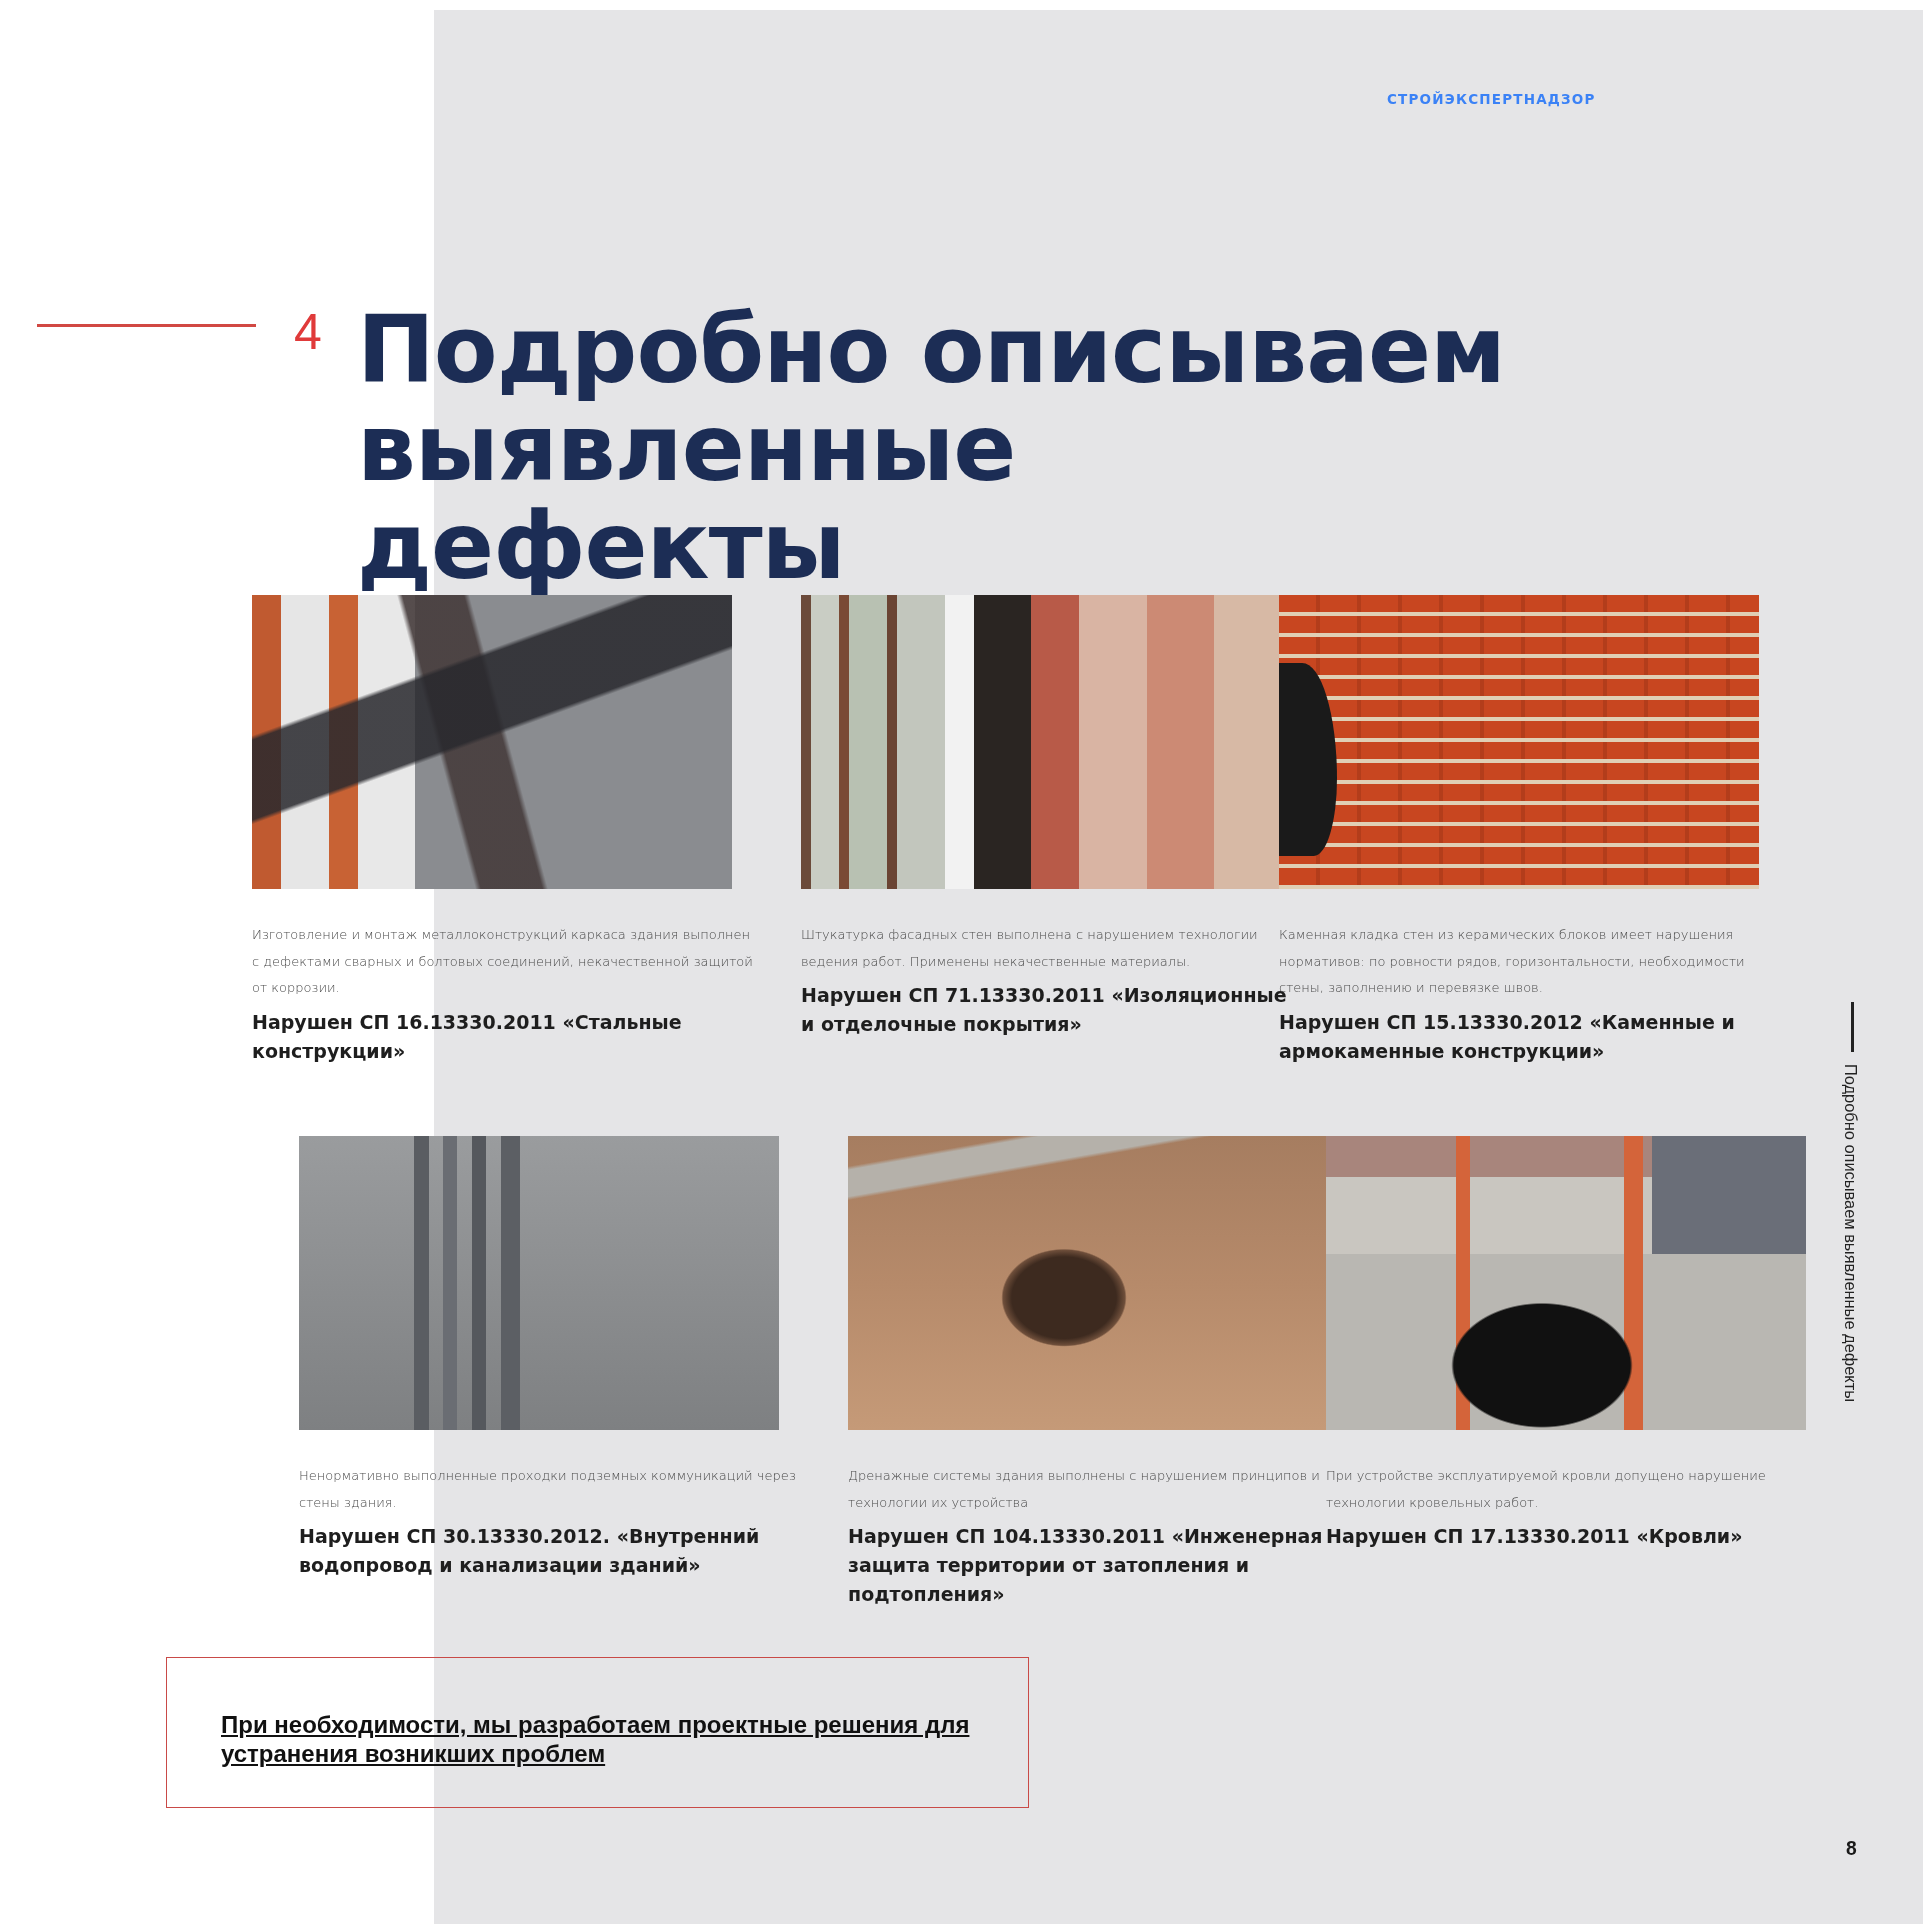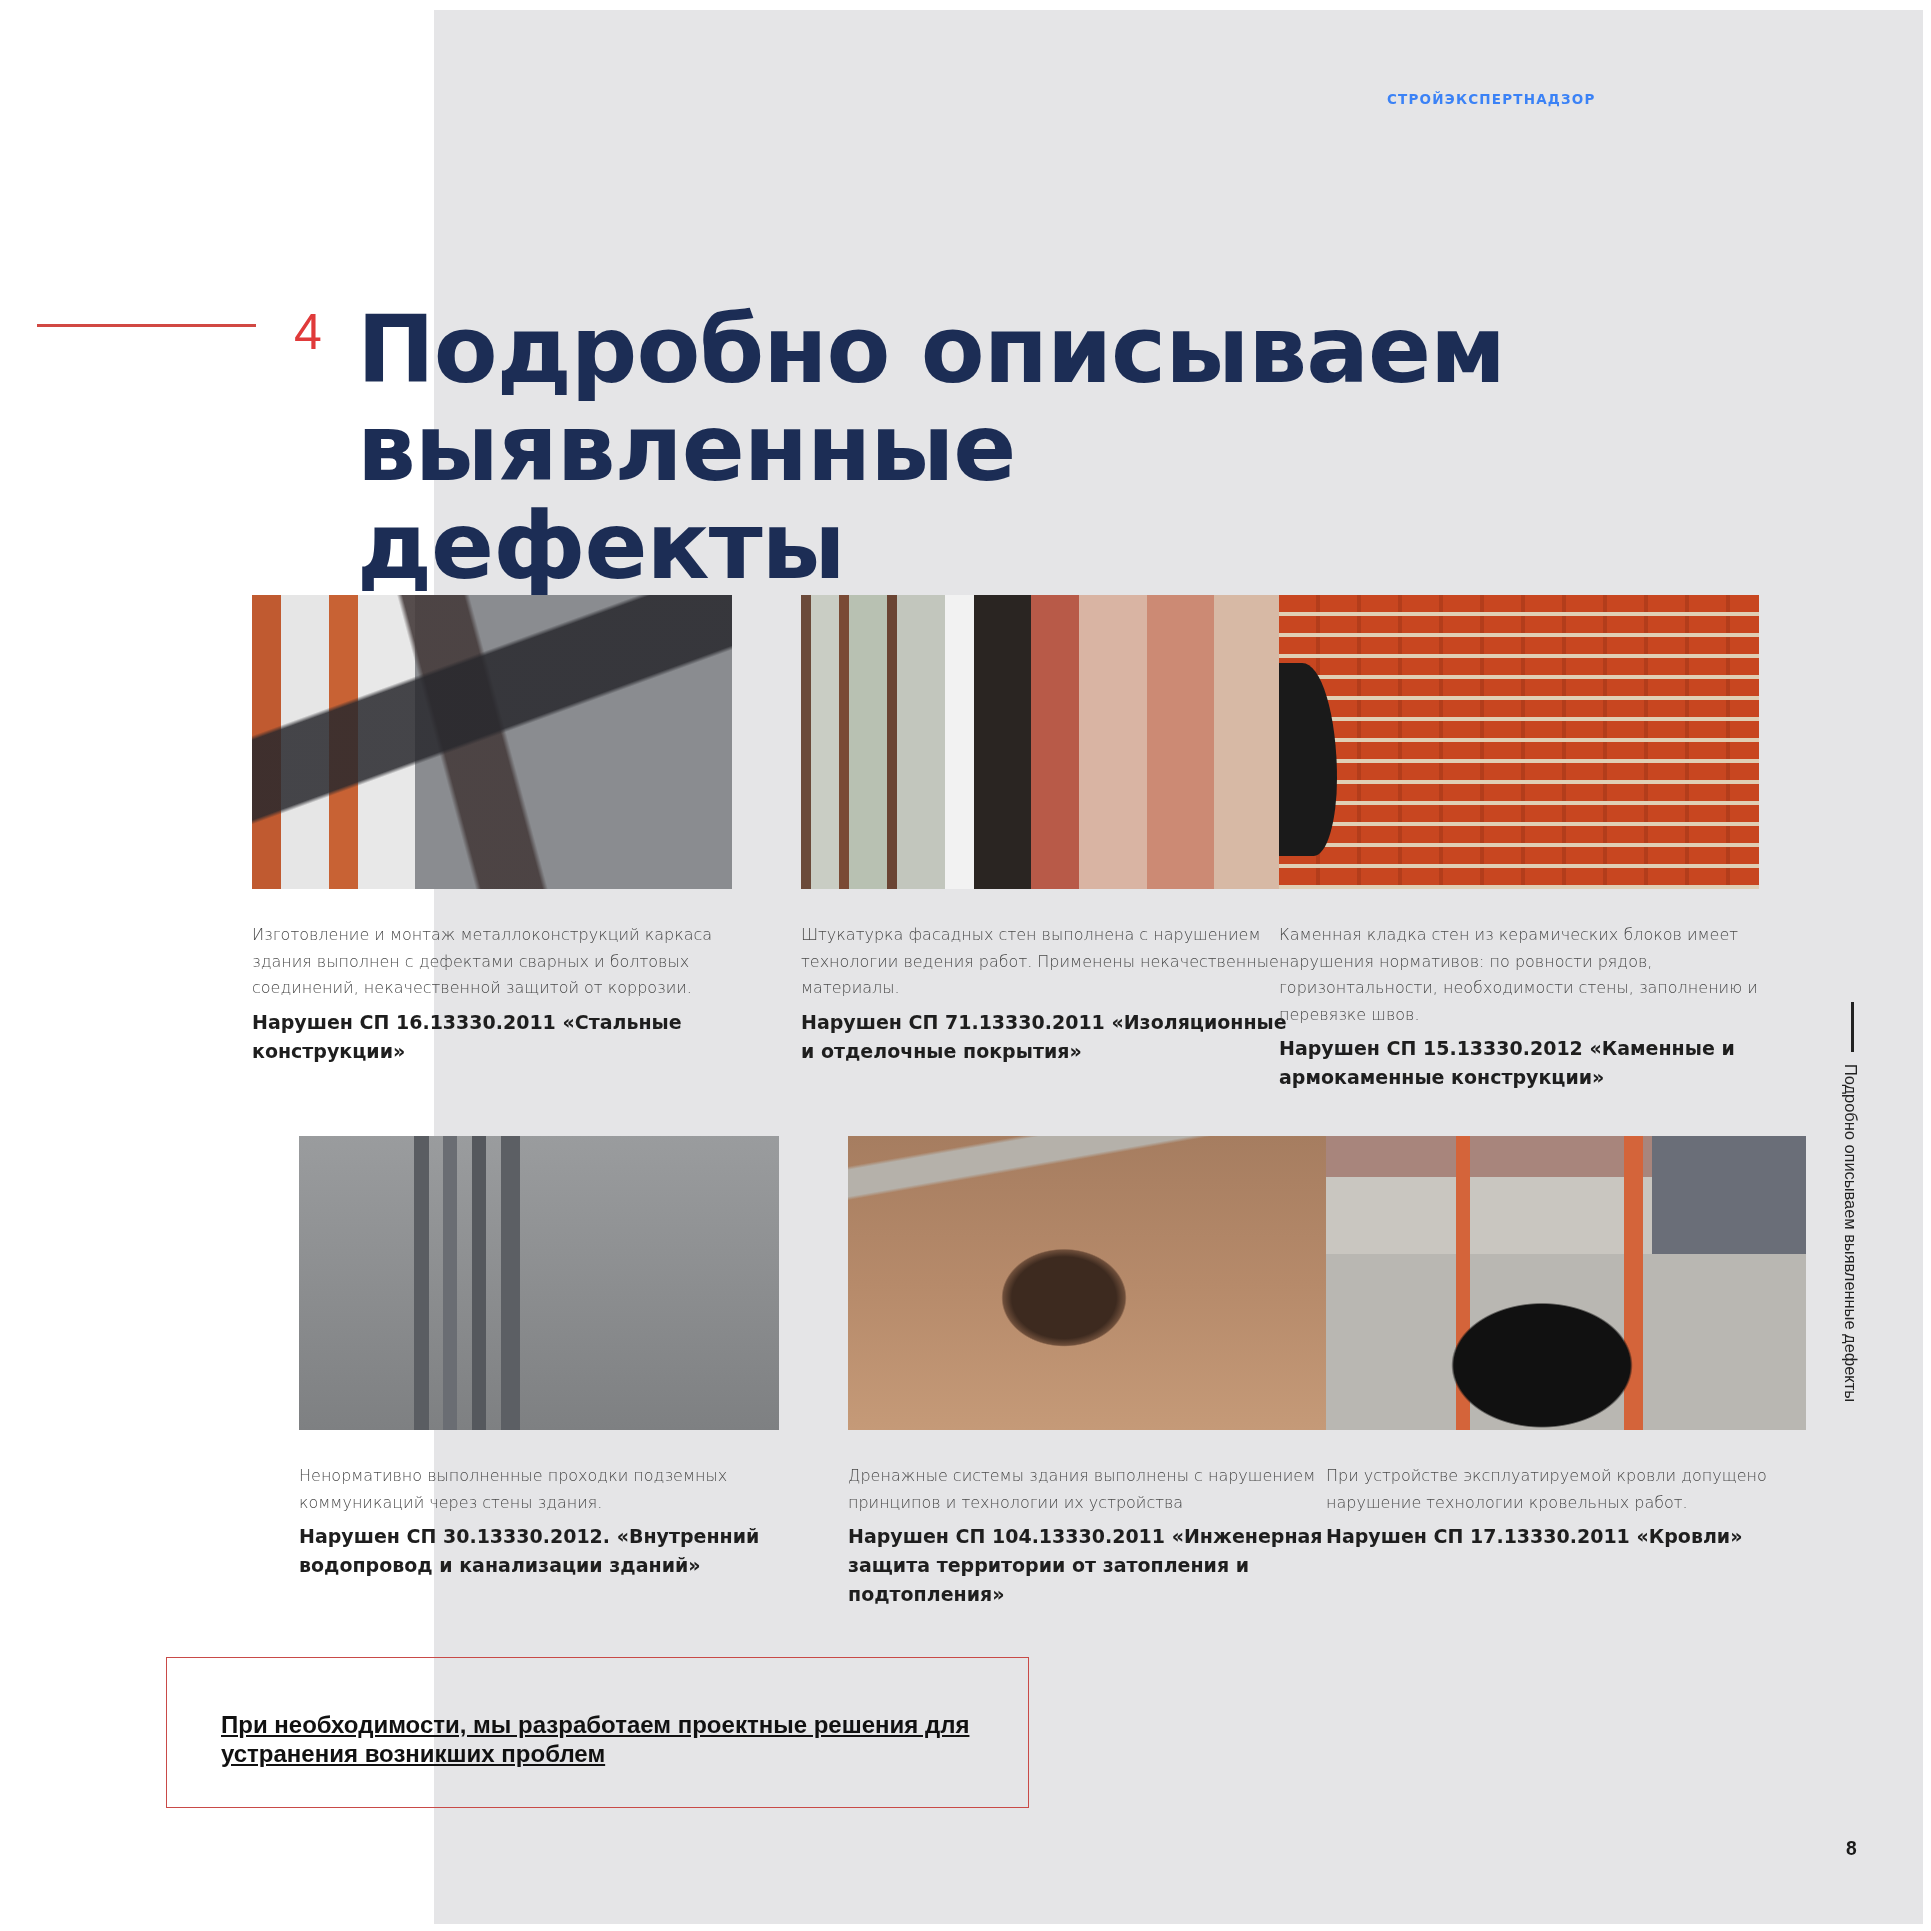--- a/index.html
+++ b/index.html
@@ -33,21 +33,21 @@
     margin:0;
   }
   .title span { display:block; }
 
   .card { position:absolute; width:480px; }
   .photo {
     width:480px; height:294px; position:relative; overflow:hidden;
   }
   .caption {
     margin-top:33px; width:502px;
-    font-family:"DejaVu Sans", sans-serif; font-size:16px; line-height:26.6px;
+    font-family:"DejaVu Sans", sans-serif; font-size:13px; line-height:26.6px;
     color:#4a4a4a; font-weight:300;
   }
   .norm {
     margin-top:5.8px; width:502px;
     font-family:"DejaVu Sans", sans-serif; font-weight:bold;
     font-size:19px; line-height:29px; color:#1e1e1e;
   }
   .col1 { left:252px; } .col2 { left:801px; } .col3 { left:1279px; }
   .row1 { top:595px; } .row2 { top:1136px;margin-left:47px; }
 

